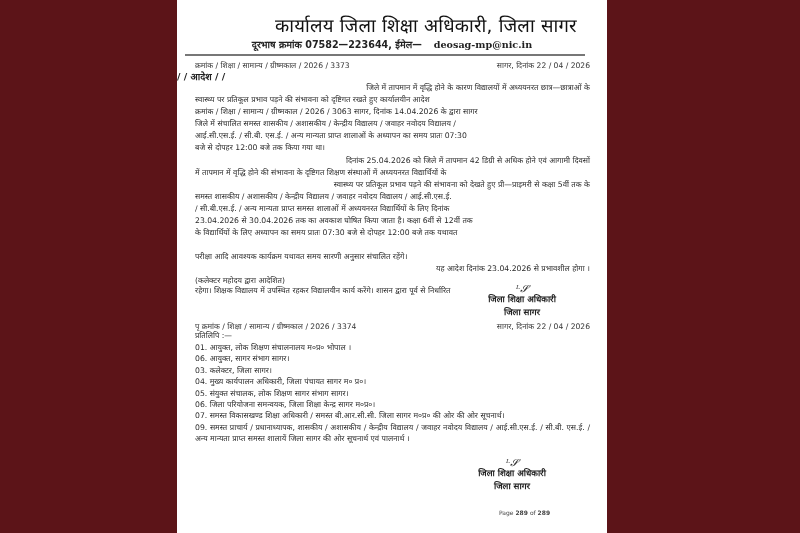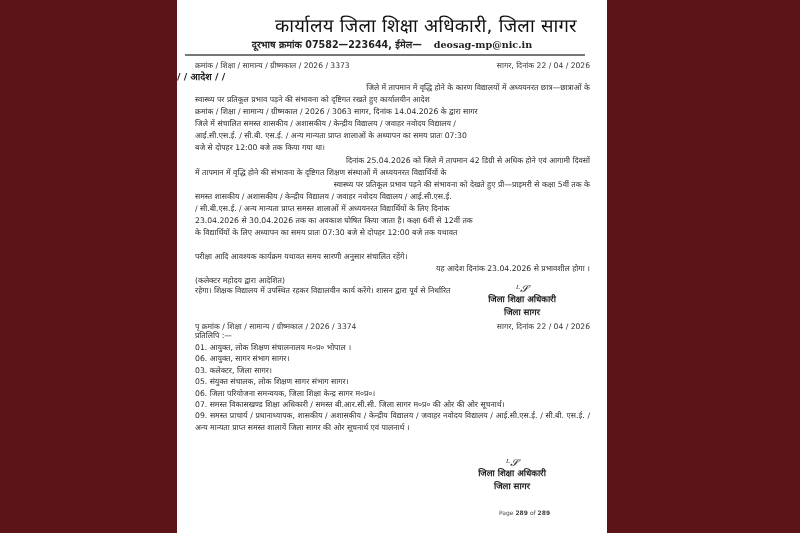--- a/index.html
+++ b/index.html
@@ -182,20 +182,21 @@
     <span>पृ क्रमांक / शिक्षा / सामान्य / ग्रीष्मकाल / 2026 / 3374</span>
     <span>सागर, दिनांक 22 / 04 / 2026</span>
   </div>
 
   <div class="line" style="top:330px;">प्रतिलिपि :—</div>
 
   <ul class="cc-list" style="top:342px;">
     <li>01. आयुक्त, लोक शिक्षण संचालनालय म०प्र० भोपाल ।</li>
     <li>06. आयुक्त, सागर संभाग सागर।</li>
     <li>03. कलेक्टर, जिला सागर।</li>
+    <li>04. मुख्य कार्यपालन अधिकारी, जिला पंचायत सागर म० प्र०।</li>
     <li>05. संयुक्त संचालक, लोक शिक्षण सागर संभाग सागर।</li>
     <li>06. जिला परियोजना समन्वयक, जिला शिक्षा केन्द्र सागर म०प्र०।</li>
     <li>07. समस्त विकासखण्ड शिक्षा अधिकारी / समस्त बी.आर.सी.सी. जिला सागर म०प्र० की ओर की ओर सूचनार्थ।</li>
     <li>09. समस्त प्राचार्य / प्रधानाध्यापक, शासकीय / अशासकीय / केन्द्रीय विद्यालय / जवाहर नवोदय विद्यालय / आई.सी.एस.ई. / सी.बी. एस.ई. / अन्य मान्यता प्राप्त समस्त शालायें जिला सागर की ओर सूचनार्थ एवं पालनार्थ ।</li>
   </ul>
 
   <div class="sig-block" style="left:275px; top:458px;">
     <span class="sig-mark">ᴸ𝓢</span>
     <div>जिला शिक्षा अधिकारी</div>
     <div>जिला सागर</div>

